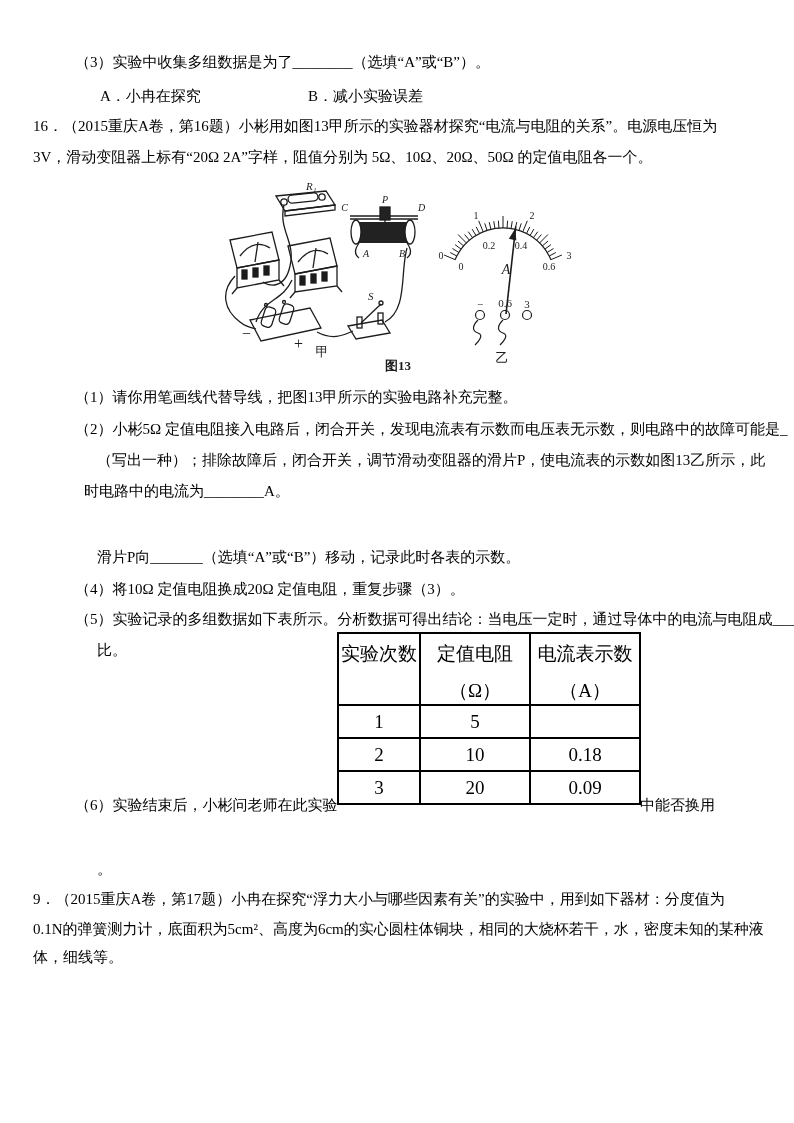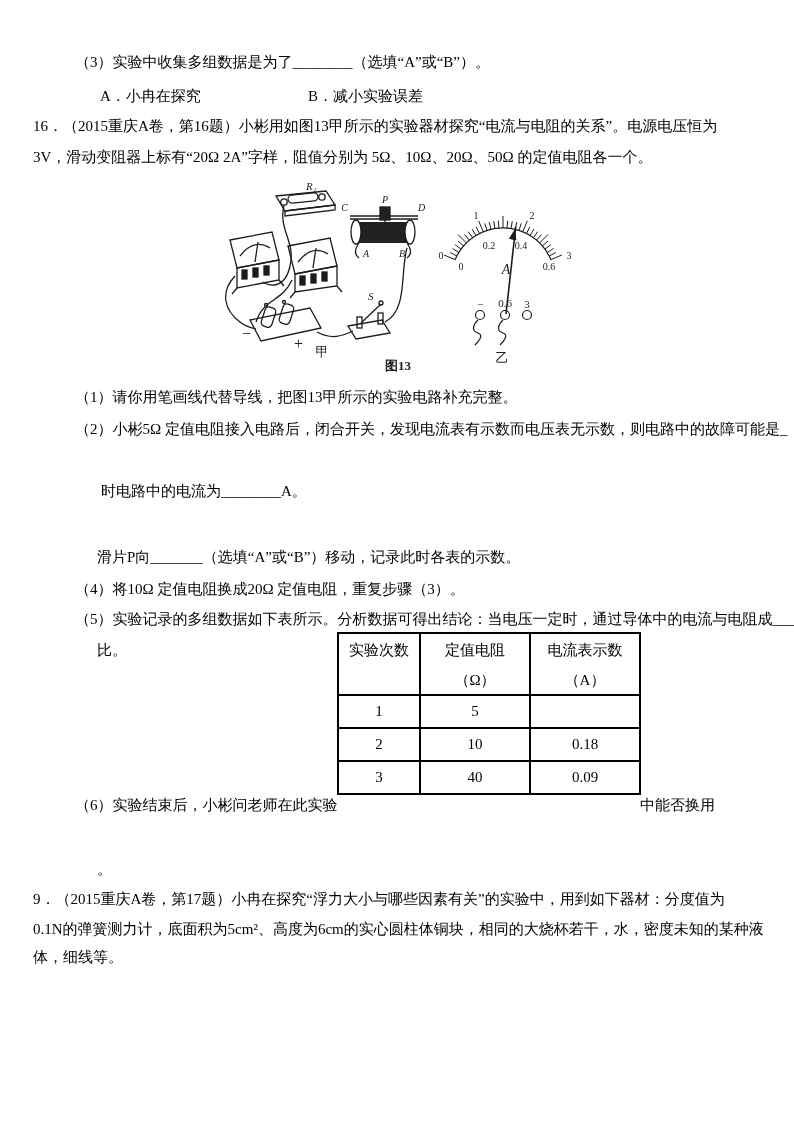--- a/index.html
+++ b/index.html
@@ -2,21 +2,21 @@
 <html><head>
 <meta charset="utf-8">
 <style>
   html,body{margin:0;padding:0;background:#ffffff;}
   .page{position:relative;width:794px;height:1123px;background:#fff;overflow:hidden;
         color:#000;font-family:"Liberation Serif","DejaVu Sans",serif;}
   .line{position:absolute;font-size:15px;line-height:18px;white-space:pre;letter-spacing:0px;}
   .fig{position:absolute;}
   svg text{font-family:"Liberation Serif","DejaVu Sans",serif;fill:#1c1c1c;}
   .dtable{position:absolute;left:337px;top:632px;border-collapse:collapse;table-layout:fixed;}
-  .dtable td{border:2px solid #000;font-size:15px;text-align:center;vertical-align:middle;padding:0;}
+  .dtable td{border:2px solid #000;font-size:19px;text-align:center;vertical-align:middle;padding:0;}
   .dtable .c1{width:80px}.dtable .c2{width:108px}.dtable .c3{width:108px}
   .hrow td{height:60px;vertical-align:top;}
   .hrow .hl1{margin-top:7px;}
   .hrow .hl2{margin-top:11px;min-height:18px;}
   .drow td{height:31px;}
 </style>
 </head>
 <body>
 
 <div class="page">
@@ -165,21 +165,22 @@
     <text x="117" y="74" font-size="10" text-anchor="middle">0.6</text>
     <text x="74" y="78" font-size="14" font-style="italic" text-anchor="middle">A</text>
     <text x="48" y="112" font-size="11" text-anchor="middle">−</text>
     <text x="73" y="111" font-size="11" text-anchor="middle">0.6</text>
     <text x="95" y="112" font-size="11" text-anchor="middle">3</text>
     <text x="70" y="166" font-size="13" text-anchor="middle">乙</text>
   </svg>
 
   <div class="line" style="left:75px;top:388px">（1）请你用笔画线代替导线，把图13甲所示的实验电路补充完整。</div>
   <div class="line" style="left:75px;top:420px">（2）小彬5Ω 定值电阻接入电路后，闭合开关，发现电流表有示数而电压表无示数，则电路中的故障可能是_</div>
-  <div class="line" style="left:101px;top:482px">时电路中的电流为________A。</div>
+  <div class="line" style="left:97px;top:451px">（写出一种）；排除故障后，闭合开关，调节滑动变阻器的滑片P，使电流表的示数如图13乙所示，此</div>
+  <div class="line" style="left:84px;top:482px">时电路中的电流为________A。</div>
   <div class="line" style="left:97px;top:548px">滑片P向_______（选填“A”或“B”）移动，记录此时各表的示数。</div>
   <div class="line" style="left:75px;top:580px">（4）将10Ω 定值电阻换成20Ω 定值电阻，重复步骤（3）。</div>
   <div class="line" style="left:75px;top:610px">（5）实验记录的多组数据如下表所示。分析数据可得出结论：当电压一定时，通过导体中的电流与电阻成___</div>
   <div class="line" style="left:97px;top:641px">比。</div>
 
   <table class="dtable">
     <tbody>
         <tr class="hrow">
       <td class="c1">
         <div class="hl1">实验次数</div>
@@ -199,21 +200,21 @@
       <td>5</td>
       <td></td>
     </tr>
     <tr class="drow">
       <td>2</td>
       <td>10</td>
       <td>0.18</td>
     </tr>
     <tr class="drow">
       <td>3</td>
-      <td>40</td>
+      <td>20</td>
       <td>0.09</td>
     </tr>
   </tbody>
     </table>
 
   <div class="line" style="left:75px;top:796px">（6）实验结束后，小彬问老师在此实验</div>
   <div class="line" style="left:640px;top:796px">中能否换用</div>
   <div class="line" style="left:97px;top:860px">。</div>
 
   <div class="line" style="left:33px;top:890px">9．（2015重庆A卷，第17题）小冉在探究“浮力大小与哪些因素有关”的实验中，用到如下器材：分度值为</div>

